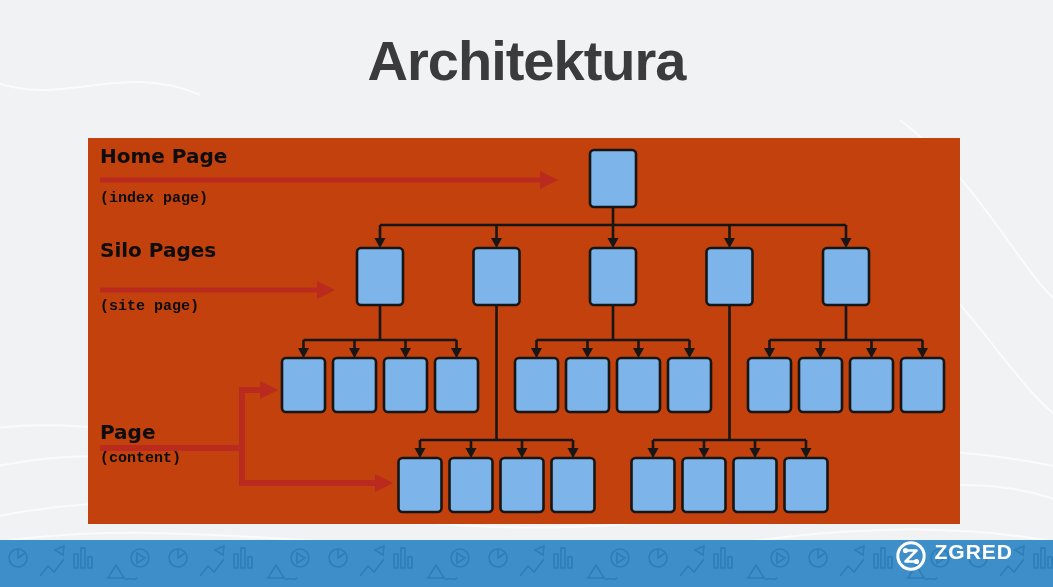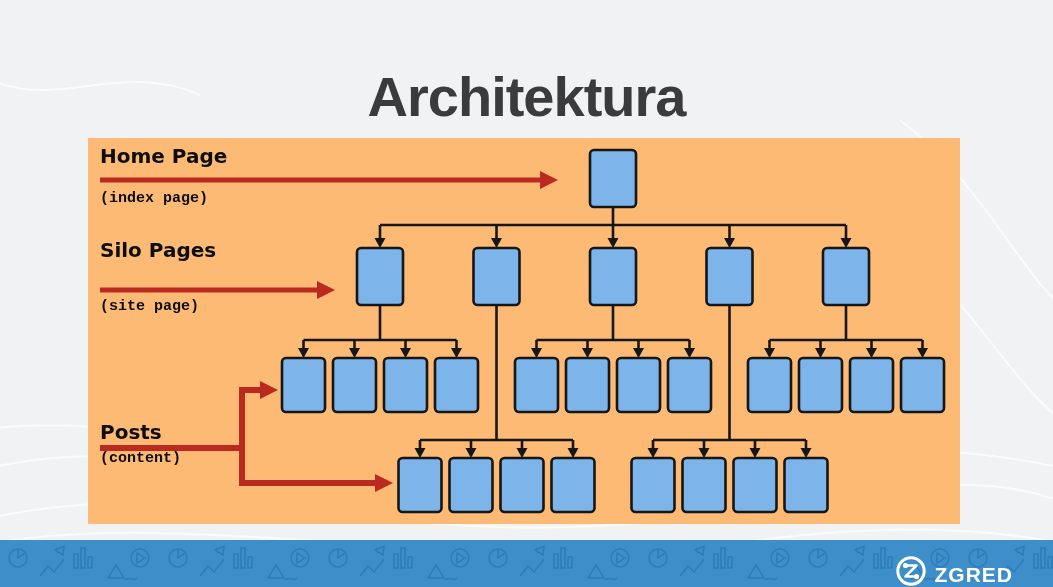--- a/index.html
+++ b/index.html
@@ -6,38 +6,37 @@
   body{
     width:1053px;height:587px;position:relative;overflow:hidden;
     background:#f1f2f3;
     font-family:"Liberation Sans",sans-serif;
   }
   .bg-decor{position:absolute;left:0;top:0;pointer-events:none;}
   .slide-title{
     position:absolute;left:0;top:28px;width:1053px;text-align:center;
     font-size:56px;font-weight:800;letter-spacing:-1px;color:#3b3b3e;
     font-family:"Liberation Sans",sans-serif;
-    margin-top:36px;
   }
   .panel{
     position:absolute;left:88px;top:138px;width:872px;height:386px;
-    background:#fdba74;
+    background:#c2410c;
   }
   #diagram-svg{position:absolute;left:0;top:0;}
   .lbl{position:absolute;left:12px;color:#0d0d0d;font-family:"DejaVu Sans","Liberation Sans",sans-serif;white-space:nowrap;}
   .lbl.t{font-weight:bold;font-size:20px;}
   .lbl.s{font-weight:600;font-size:15px;font-family:Liberation Mono, monospace;}
   .footer{
     position:absolute;left:0;top:540px;width:1053px;height:47px;
     background:#3d8ec9;
   }
   .footer .pattern{position:absolute;left:0;top:0;}
   .brand{
     position:absolute;right:40px;top:0;height:47px;
-    display:flex;align-items:flex-end;gap:8px;
+    display:flex;align-items:flex-start;gap:8px;
   }
   .brand-name{
     color:#ffffff;font-weight:bold;font-size:21px;letter-spacing:1px;
     font-family:"Liberation Sans",sans-serif;
   }
 </style>
 </head>
 <body>
 
 <svg class="bg-decor" width="1053" height="587" viewBox="0 0 1053 587">
@@ -155,21 +154,21 @@
       <line x1="151" y1="345" x2="289" y2="345" stroke="#bb2a1f" stroke-width="6"></line>
       <polygon points="287,336 287,354 305,345" fill="#bb2a1f"></polygon>
     </svg>
 
   <div class="lbl t" style="top:6px">Home Page</div>
   <div class="lbl s" style="top:52px">(index page)</div>
 
   <div class="lbl t" style="top:100px">Silo Pages</div>
   <div class="lbl s" style="top:160px">(site page)</div>
 
-  <div class="lbl t" style="top:282px">Posts</div>
+  <div class="lbl t" style="top:282px">Page</div>
   <div class="lbl s" style="top:312px">(content)</div>
 </div>
 
 <div class="footer" style="background: rgb(61, 142, 201);">
   <svg class="pattern" width="1053" height="47">
     <defs>
       <pattern id="doodles" width="160" height="47" patternUnits="userSpaceOnUse">
         <g stroke="#1d6ba6" fill="none" stroke-width="1.6" opacity="0.5">
           <circle cx="18" cy="18" r="9"></circle>
           <path d="M18 18 L18 9 M18 18 L25 13"></path>

